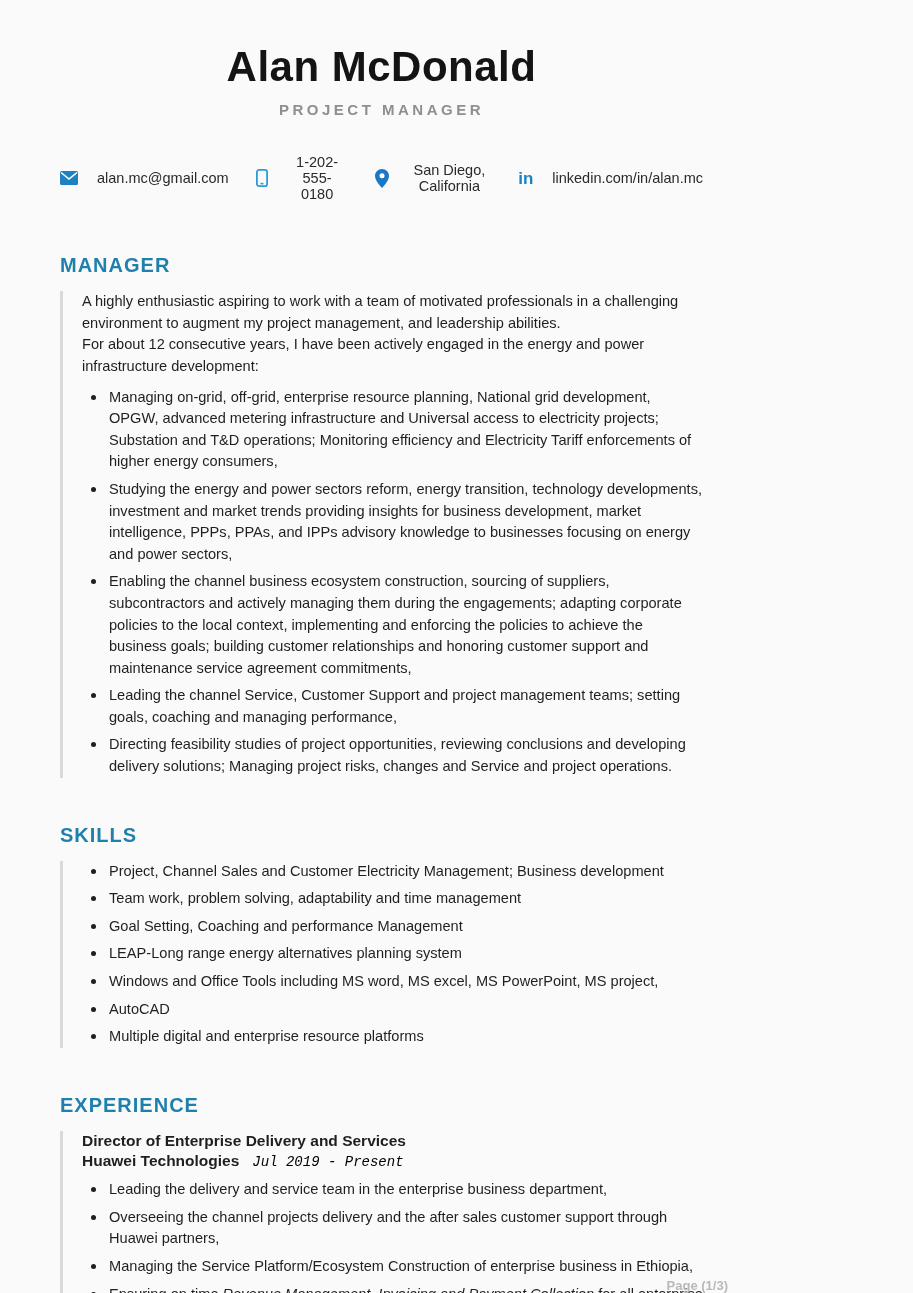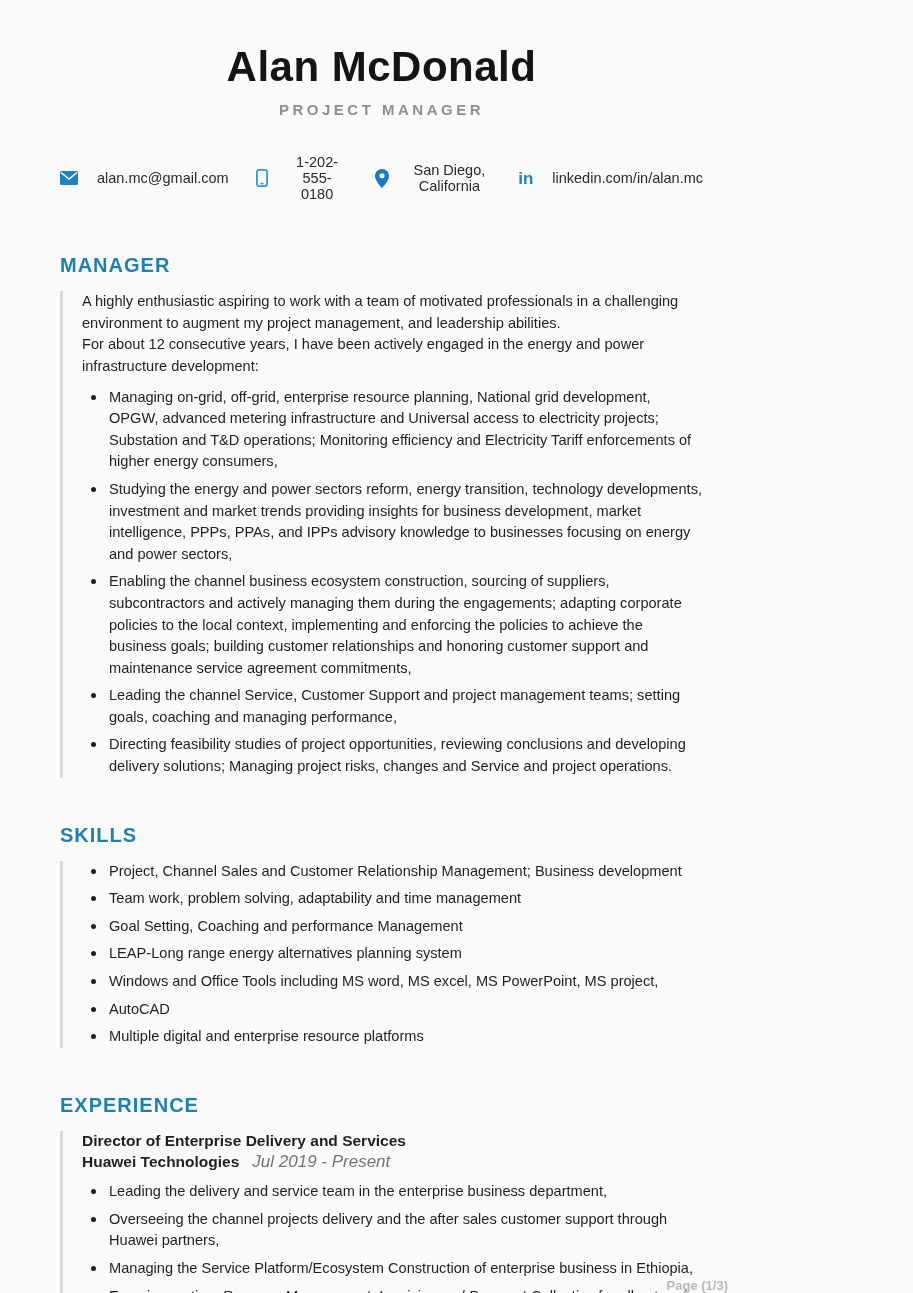--- a/index.html
+++ b/index.html
@@ -86,21 +86,21 @@
     width: 5px;
     height: 5px;
     border-radius: 50%;
     background: #1f1f1f;
   }
   ul.bullets.spread li { margin-bottom: 6px; }
   
   .exp-title { font-size: 15.5px; font-weight: bold; line-height: 1.32; }
   .exp-company-line { display: flex; align-items: baseline; gap: 13px; margin-top: 1px; }
   .exp-company { font-size: 15.5px; font-weight: bold; }
-  .exp-dates { font-size: 17px; font-style: italic; color: #737373; }
+  .exp-dates { font-size: 14px; font-style: italic; color: #000000; font-family: Liberation Mono, monospace; }
   .italic-seg { font-style: italic; }
   
   .page-footer {
     position: absolute;
     right: 35px;
     bottom: 0;
     font-size: 13px;
     font-weight: bold;
     color: #b9b9b9;
   }
@@ -168,21 +168,21 @@
         <li>Leading the channel Service, Customer Support and project management teams; setting goals, coaching and managing performance,</li>
         <li>Directing feasibility studies of project opportunities, reviewing conclusions and developing delivery solutions; Managing project risks, changes and Service and project operations.</li>
       </ul>
     </div>
   </div>
 
   <div class="section">
     <div class="section-heading">SKILLS</div>
     <div class="section-content">
       <ul class="bullets spread" style="margin-top:0;">
-        <li>Project, Channel Sales and Customer Relationship Management; Business development</li>
+        <li>Project, Channel Sales and Customer Electricity Management; Business development</li>
         <li>Team work, problem solving, adaptability and time management</li>
         <li>Goal Setting, Coaching and performance Management</li>
         <li>LEAP-Long range energy alternatives planning system</li>
         <li>Windows and Office Tools including MS word, MS excel, MS PowerPoint, MS project,</li>
         <li>AutoCAD</li>
         <li>Multiple digital and enterprise resource platforms</li>
       </ul>
     </div>
   </div>
 

